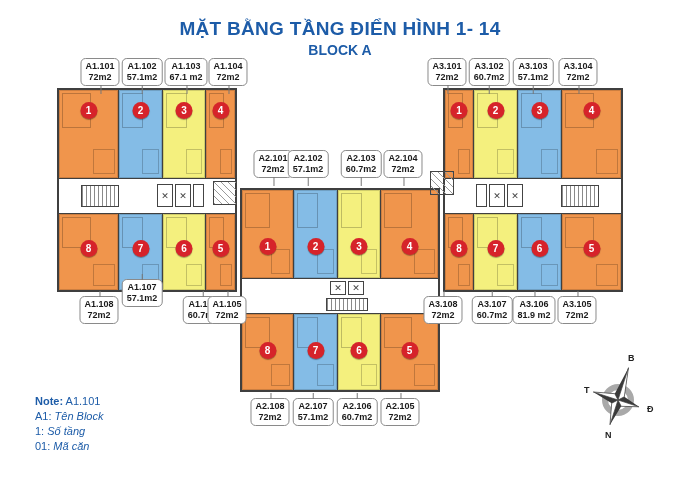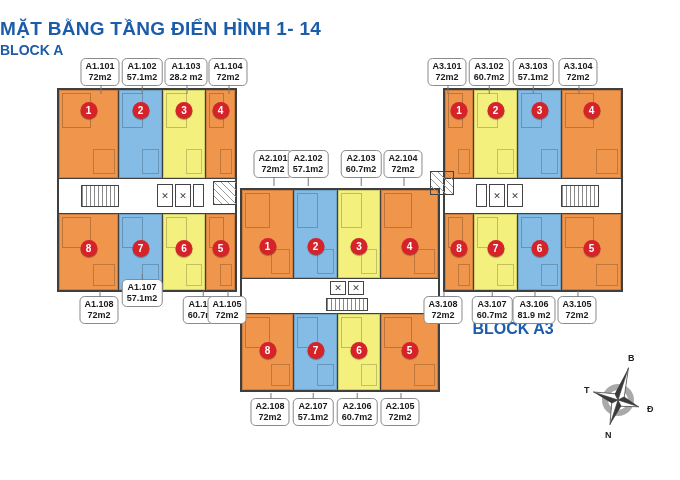--- a/index.html
+++ b/index.html
@@ -1,21 +1,21 @@
 <!DOCTYPE html>
 <html><head>
 <meta charset="utf-8">
 <style>
   html,body{margin:0;padding:0;background:#fff;}
   .canvas{
     position:relative;width:680px;height:480px;background:#ffffff;
     font-family:"Liberation Sans","DejaVu Sans",sans-serif;overflow:hidden;
   }
   
-  .title{position:absolute;left:0;right:0;color:#1d5ca8;font-weight:bold;}
+  .title{position:absolute;left:0;right:0;text-align:center;color:#1d5ca8;font-weight:bold;}
   .title.l1{top:18px;font-size:19px;letter-spacing:.3px;}
   .title.l2{top:42px;font-size:14px;}
   
   .block{position:absolute;border:2px solid #3f3f3f;background:#fff;box-sizing:border-box;}
   .row{display:flex;position:relative;}
   .unit{position:relative;box-sizing:border-box;border-right:1.5px solid #3f3f3f;
         box-shadow:inset 0 0 0 1px rgba(0,0,0,0.15);}
   .unit:last-child{border-right:none;}
   .unit[data-color="orange"]{background:#f0954c;}
   .unit[data-color="blue"]{background:#84bce6;}
@@ -180,21 +180,21 @@
   <div class="callout lead-down" style="left:100px;top:58px">
       <div>A1.101</div>
       <div>72m2</div>
     </div>
   <div class="callout lead-down" style="left:142px;top:58px">
       <div>A1.102</div>
       <div>57.1m2</div>
     </div>
   <div class="callout lead-down" style="left:186px;top:58px">
       <div>A1.103</div>
-      <div>28.2 m2</div>
+      <div>67.1 m2</div>
     </div>
   <div class="callout lead-down" style="left:228px;top:58px">
       <div>A1.104</div>
       <div>72m2</div>
     </div>
 
   <div class="callout lead-down" style="left:447px;top:58px">
       <div>A3.101</div>
       <div>72m2</div>
     </div>
@@ -272,22 +272,27 @@
     </div>
   <div class="callout lead-up" style="left:357px;top:398px">
       <div>A2.106</div>
       <div>60.7m2</div>
     </div>
   <div class="callout lead-up" style="left:400px;top:398px">
       <div>A2.105</div>
       <div>72m2</div>
     </div>
 
-  <div class="blocklabel" style="left:513px;top:320px">BLOCK A3</div>
-
+
+  <div class="note">
+    <div><span class="b">Note:</span> <span>A1.101</span></div>
+    <div><span>A1:</span> <i>Tên Block</i></div>
+    <div><span>1:</span> <i>Số tầng</i></div>
+    <div><span>01:</span> <i>Mã căn</i></div>
+  </div>
 
   <div class="compass">
     <svg width="80" height="100" viewBox="0 0 80 100">
       <circle cx="38" cy="52" r="13" fill="none" stroke="#a9a9a9" stroke-width="6"></circle>
       <g transform="rotate(18 38 52)">
         <polygon points="38,18 43,47 60,52 43,57 38,78 33,57 12,52 33,47" fill="#3a3a3a"></polygon>
         <polygon points="38,18 43,47 38,52" fill="#ffffff" stroke="#3a3a3a" stroke-width="0.6"></polygon>
         <polygon points="60,52 43,57 38,52" fill="#ffffff" stroke="#3a3a3a" stroke-width="0.6"></polygon>
         <polygon points="38,78 33,57 38,52" fill="#ffffff" stroke="#3a3a3a" stroke-width="0.6"></polygon>
         <polygon points="12,52 33,47 38,52" fill="#ffffff" stroke="#3a3a3a" stroke-width="0.6"></polygon>

